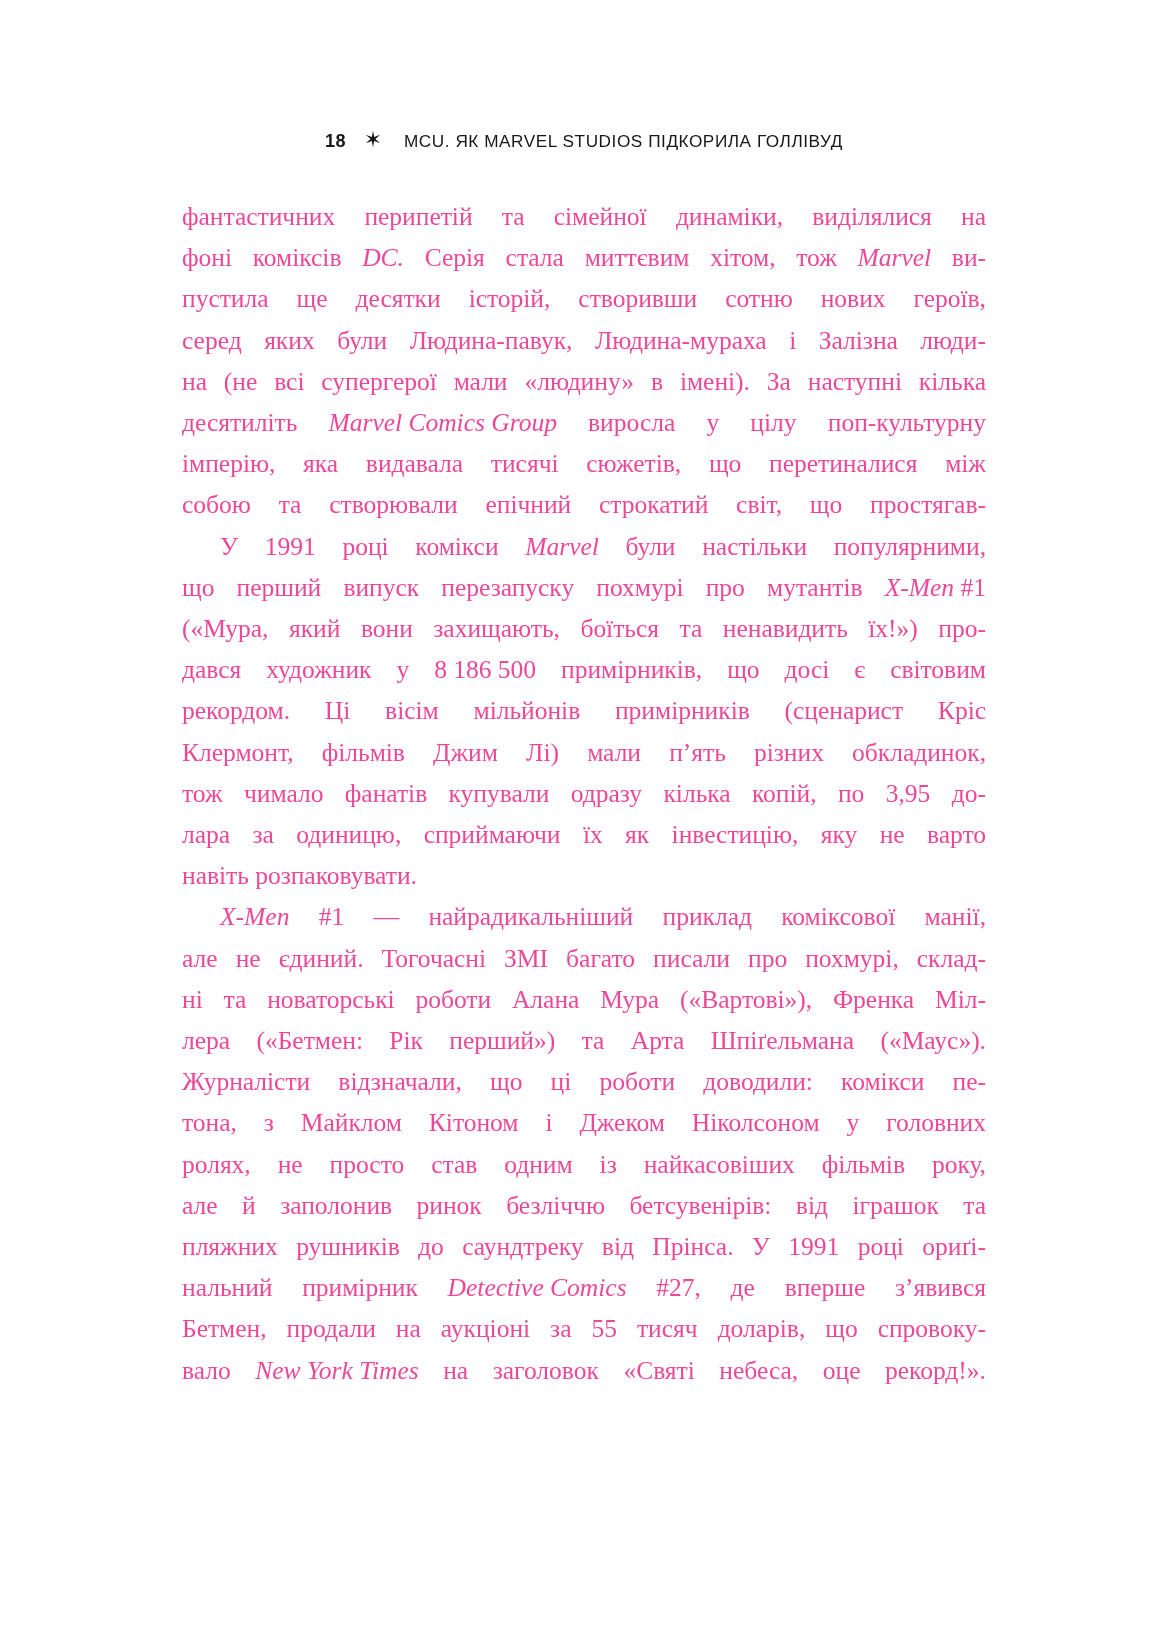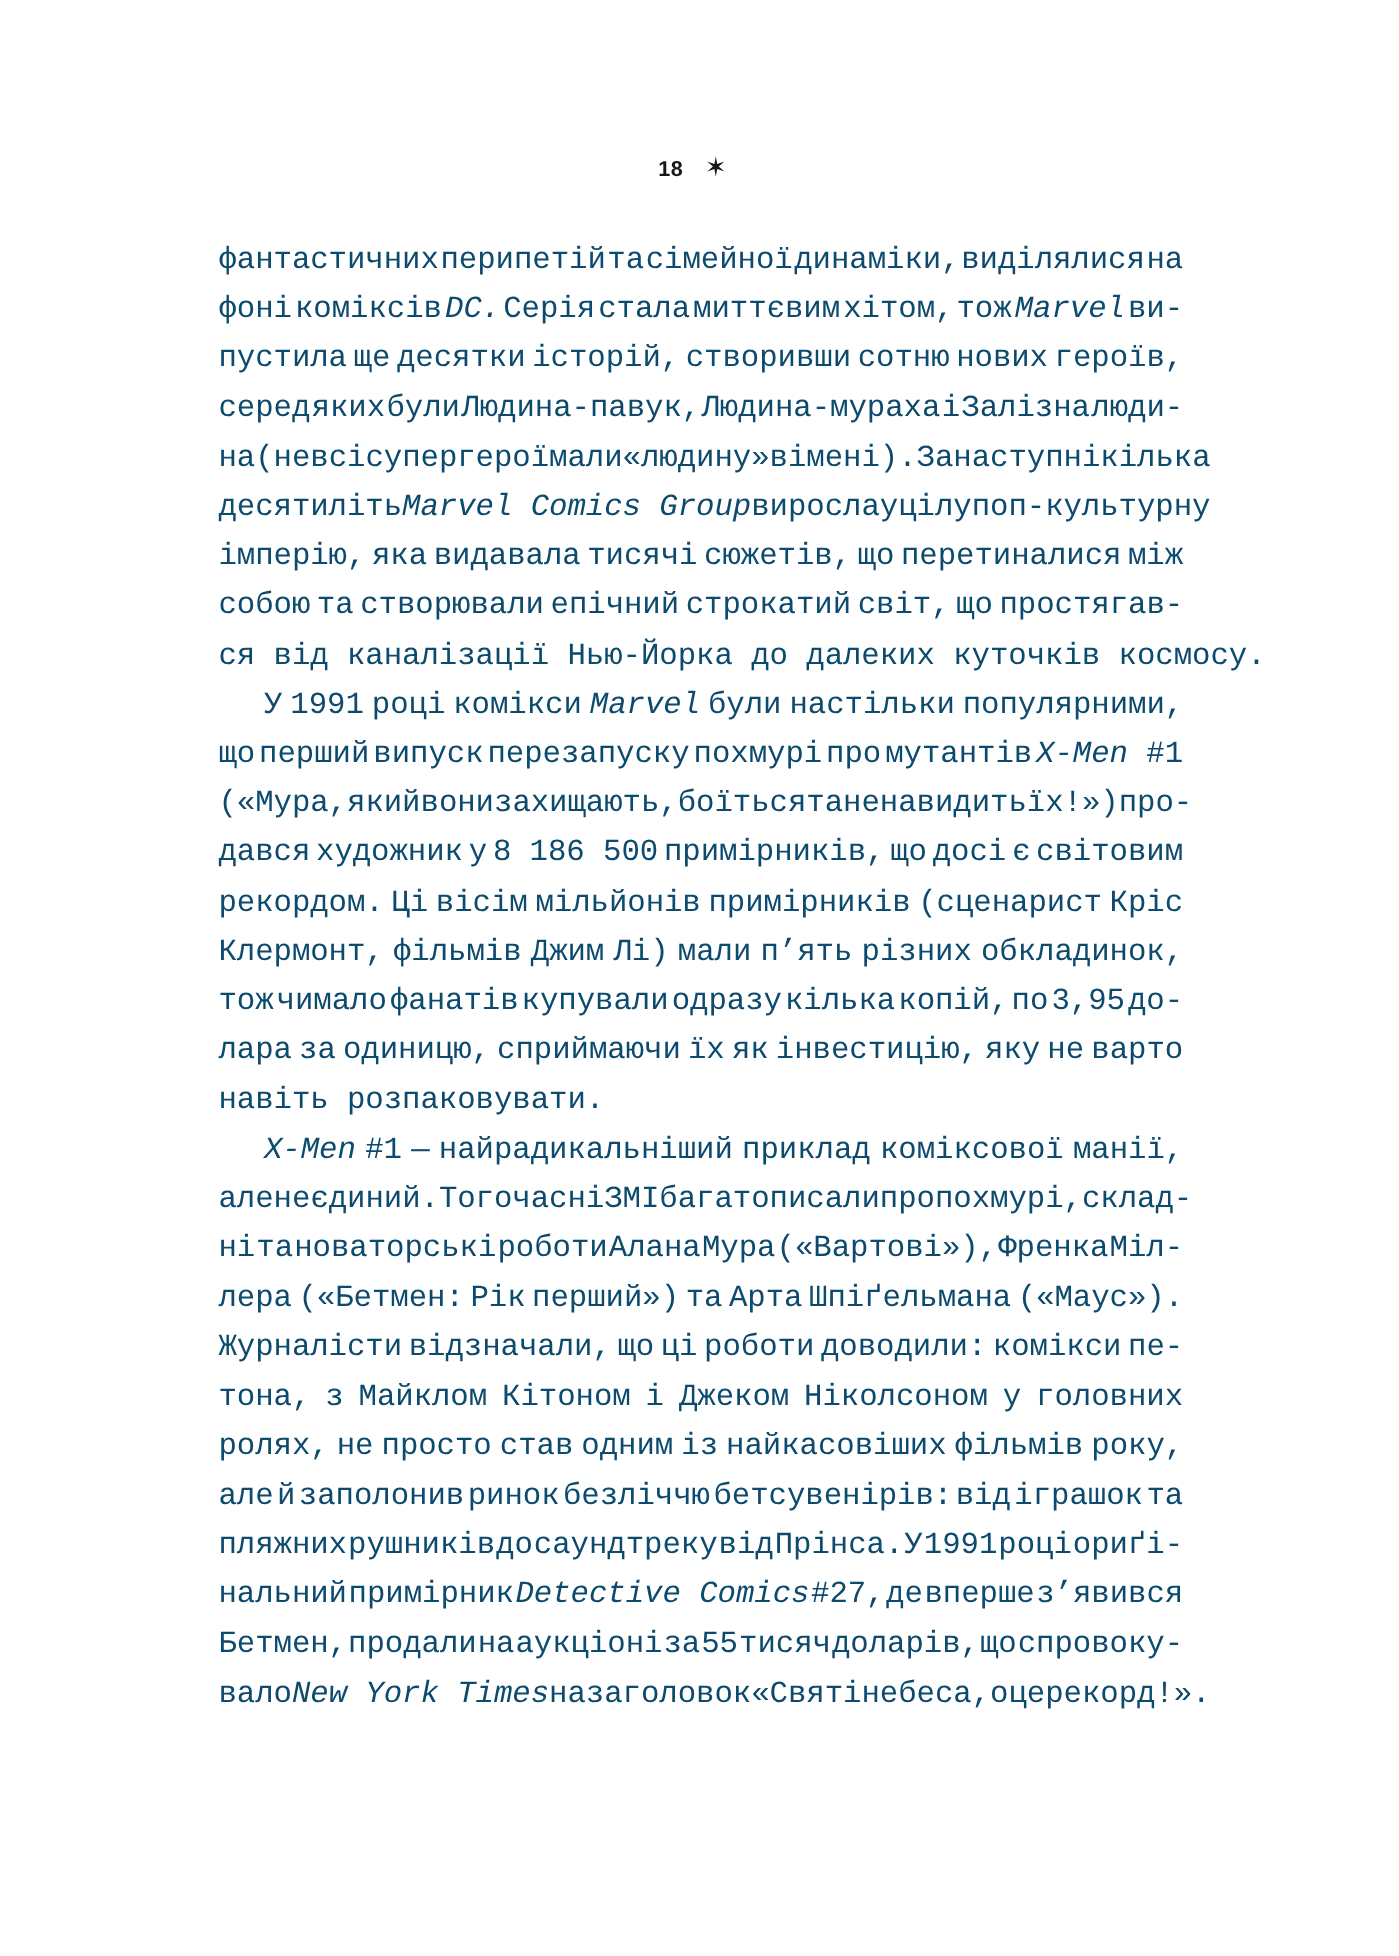--- a/index.html
+++ b/index.html
@@ -76,23 +76,22 @@
     width: 804px;
   }
 
   p.para {
     margin: 0;
     font-size: 25.6px;
     line-height: 41.2px;
     text-align: justify;
     text-justify: inter-word;
     hyphens: manual;
-    color: #0c4a6e;
+    color: #ec4899;
     letter-spacing: -0.05px;
-    font-family: Liberation Mono, monospace;
   }
   i, em { font-style: italic; }
 
   
   .line {
     display: block;
     white-space: nowrap;
   }
   .just {
     display: flex;
@@ -104,20 +103,21 @@
 </style>
 </head>
 <body>
 
 <div class="page">
 
   <div class="running-head">
     <div class="rh-inner">
       <span class="folio">18</span>
       <span class="rh-star">✶</span>
+      <span class="rh-title">MCU. ЯК MARVEL STUDIOS ПІДКОРИЛА ГОЛЛІВУД</span>
     </div>
   </div>
 
   <div class="textblock">
 
     <p class="para" id="para-1">
       <span class="line just">
           <span>фантастичних</span>
           <span>перипетій</span>
           <span>та</span>
@@ -192,21 +192,20 @@
       <span class="line just">
           <span>собою</span>
           <span>та</span>
           <span>створювали</span>
           <span>епічний</span>
           <span>строкатий</span>
           <span>світ,</span>
           <span>що</span>
           <span>простягав-</span>
         </span>
-      <span class="line last">ся від каналізації Нью-Йорка до далеких куточків космосу.</span>
     </p>
 
     <p class="para" id="para-2">
       <span class="line just">
           <span style="padding-left:38px">У</span>
           <span>1991</span>
           <span>році</span>
           <span>комікси</span>
           <span><i>Marvel</i></span>
           <span>були</span>

